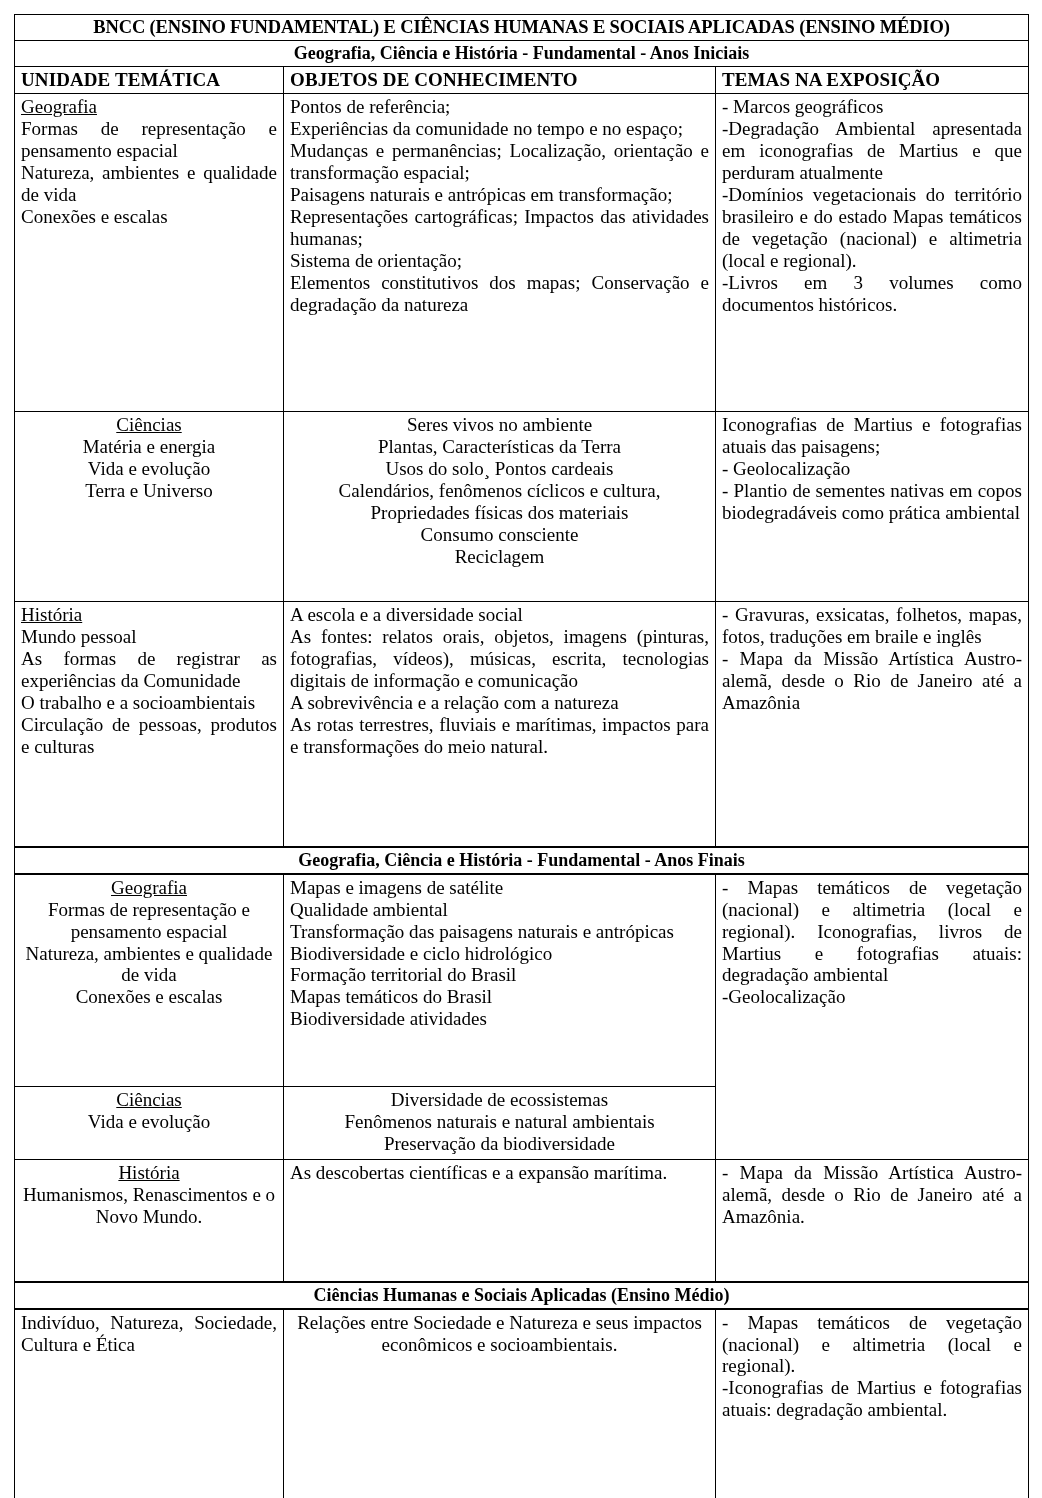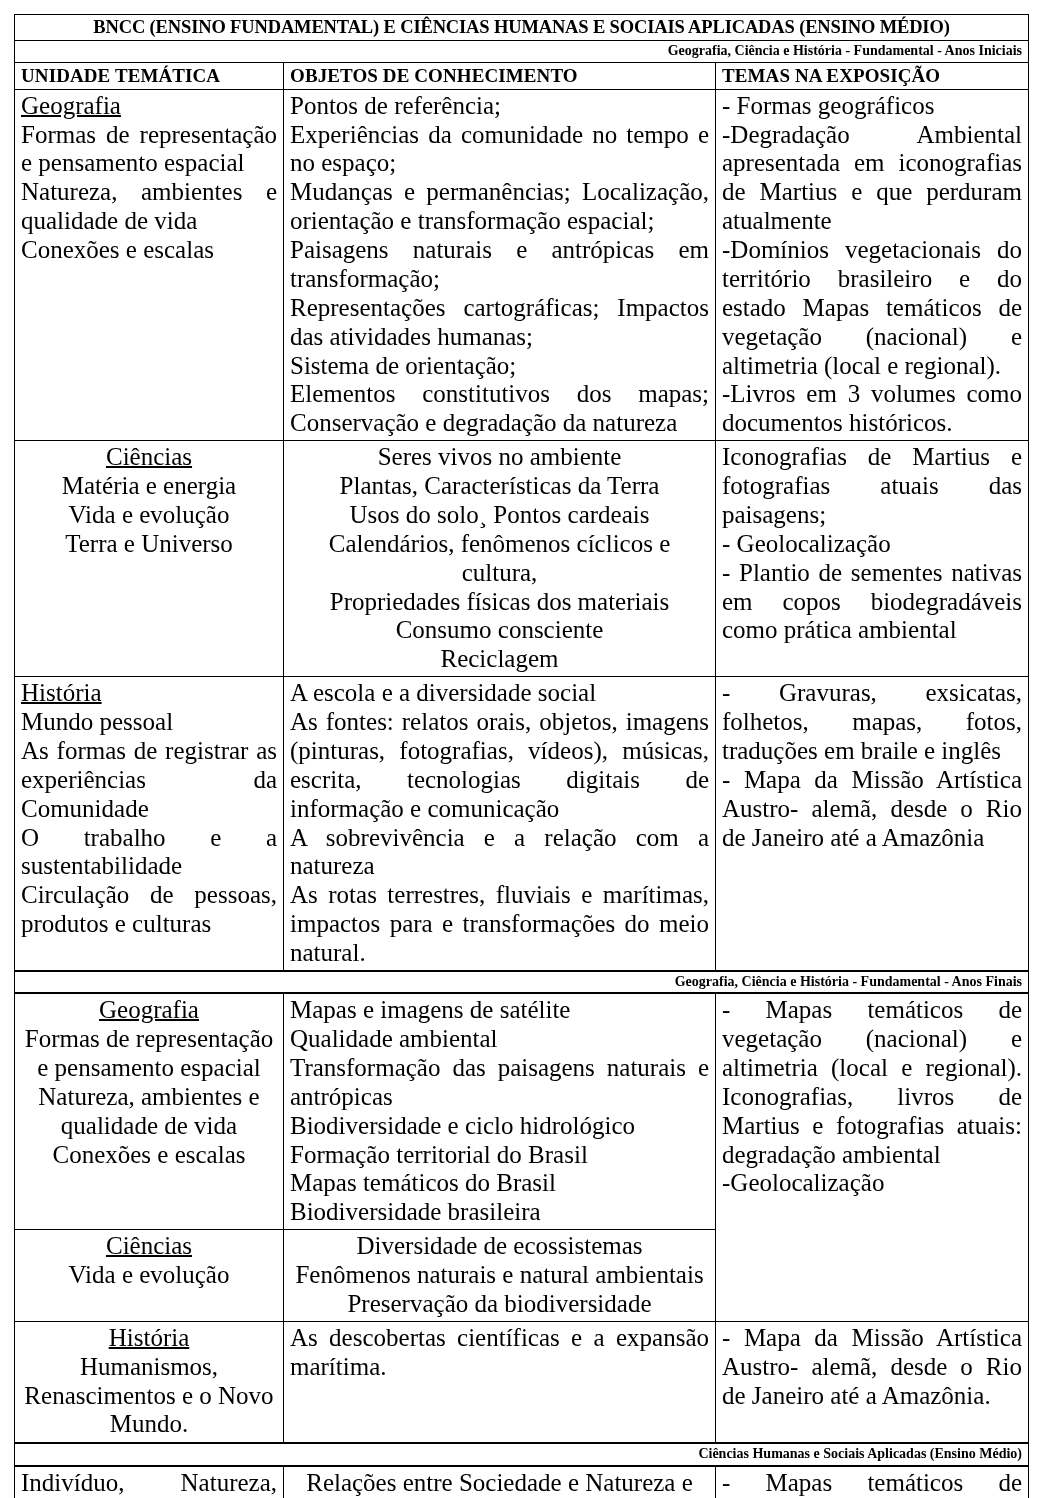--- a/index.html
+++ b/index.html
@@ -50,43 +50,43 @@
     font-weight: bold;
     font-size: 18.5px;
     letter-spacing: -0.15px;
     padding-top: 3px;
     padding-bottom: 3px;
     border-bottom-width: 2.4px;
   }
 
   
   .section-band {
-    text-align: right;
+    text-align: center;
     font-weight: bold;
-    font-size: 14px;
+    font-size: 18px;
     padding-top: 2px;
     padding-bottom: 2px;
   }
   .section-band.thick-top { border-top-width: 2.6px; }
   .section-band.thick-bottom { border-bottom-width: 2.6px; }
 
   
   .col-head {
     text-align: left;
     font-weight: bold;
     font-size: 19px;
     padding-top: 2px;
     padding-bottom: 2px;
     border-bottom-width: 2.4px;
     letter-spacing: 0.1px;
   }
 
   
   .cell {
-    font-size: 25px;
+    font-size: 19px;
     line-height: 1.155;
   }
   .cell p {
     margin: 0;
     padding: 0;
   }
   .just p { text-align: justify; text-align-last: left; }
   .left p { text-align: center; }
 
   .uline {
@@ -141,21 +141,21 @@
         <td class="cell just">
           <p>Pontos de referência;</p>
           <p>Experiências da comunidade no tempo e no espaço;</p>
           <p>Mudanças e permanências; Localização, orientação e transformação espacial;</p>
           <p>Paisagens naturais e antrópicas em transformação;</p>
           <p>Representações cartográficas; Impactos das atividades humanas;</p>
           <p>Sistema de orientação;</p>
           <p>Elementos constitutivos dos mapas; Conservação e degradação da natureza</p>
         </td>
         <td class="cell just">
-          <p>- Formas geográficos</p>
+          <p>- Marcos geográficos</p>
           <p>-Degradação Ambiental apresentada em iconografias de Martius e que perduram atualmente</p>
           <p>-Domínios vegetacionais do território brasileiro e do estado Mapas temáticos de vegetação (nacional) e altimetria (local e regional).</p>
           <p>-Livros em 3 volumes como documentos históricos.</p>
         </td>
       </tr>
 
       <tr>
         <td class="cell left tall-2">
           <p class="uline">Ciências</p>
           <p>Matéria e energia</p>
@@ -176,21 +176,21 @@
           <p>- Geolocalização</p>
           <p>- Plantio de sementes nativas em copos biodegradáveis como prática ambiental</p>
         </td>
       </tr>
 
       <tr>
         <td class="cell just tall-3">
           <p class="uline">História</p>
           <p>Mundo pessoal</p>
           <p>As formas de registrar as experiências da Comunidade</p>
-          <p>O trabalho e a sustentabilidade</p>
+          <p>O trabalho e a socioambientais</p>
           <p>Circulação de pessoas, produtos e culturas</p>
         </td>
         <td class="cell just">
           <p>A escola e a diversidade social</p>
           <p>As fontes: relatos orais, objetos, imagens (pinturas, fotografias, vídeos), músicas, escrita, tecnologias digitais de informação e comunicação</p>
           <p>A sobrevivência e a relação com a natureza</p>
           <p>As rotas terrestres, fluviais e marítimas, impactos para e transformações do meio natural.</p>
         </td>
         <td class="cell just pad-top-lg">
           <p>- Gravuras, exsicatas, folhetos, mapas, fotos, traduções em braile e inglês</p>
@@ -209,21 +209,21 @@
           <p>Natureza, ambientes e qualidade de vida</p>
           <p>Conexões e escalas</p>
         </td>
         <td class="cell just">
           <p>Mapas e imagens de satélite</p>
           <p>Qualidade ambiental</p>
           <p>Transformação das paisagens naturais e antrópicas</p>
           <p>Biodiversidade e ciclo hidrológico</p>
           <p>Formação territorial do Brasil</p>
           <p>Mapas temáticos do Brasil</p>
-          <p>Biodiversidade brasileira</p>
+          <p>Biodiversidade atividades</p>
         </td>
         <td class="cell just pad-top-md" rowspan="2">
           <p>- Mapas temáticos de vegetação (nacional) e altimetria (local e regional). Iconografias, livros de Martius e fotografias atuais: degradação ambiental</p>
           <p>-Geolocalização</p>
         </td>
       </tr>
 
       <tr>
         <td class="cell left tall-5">
           <p class="uline">Ciências</p>

